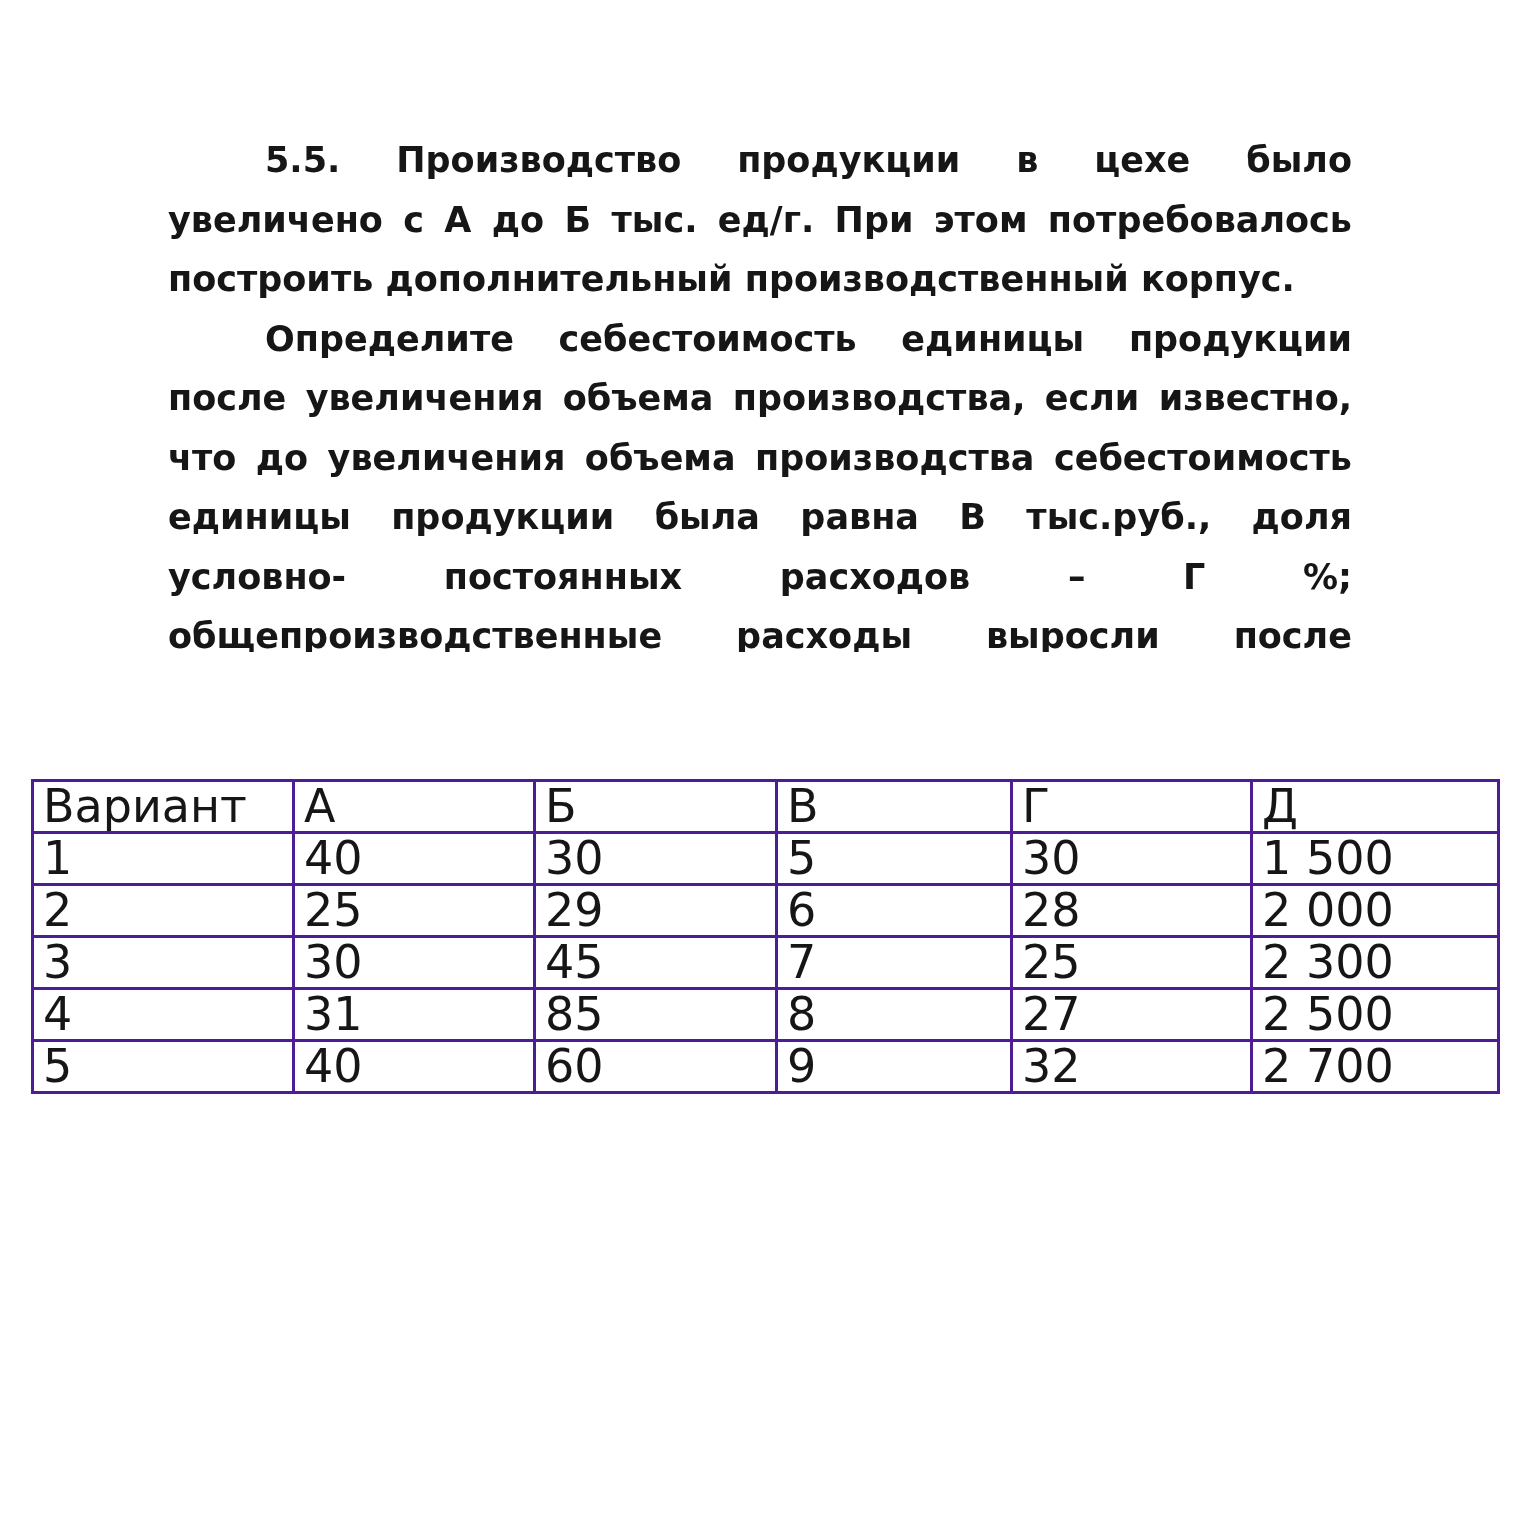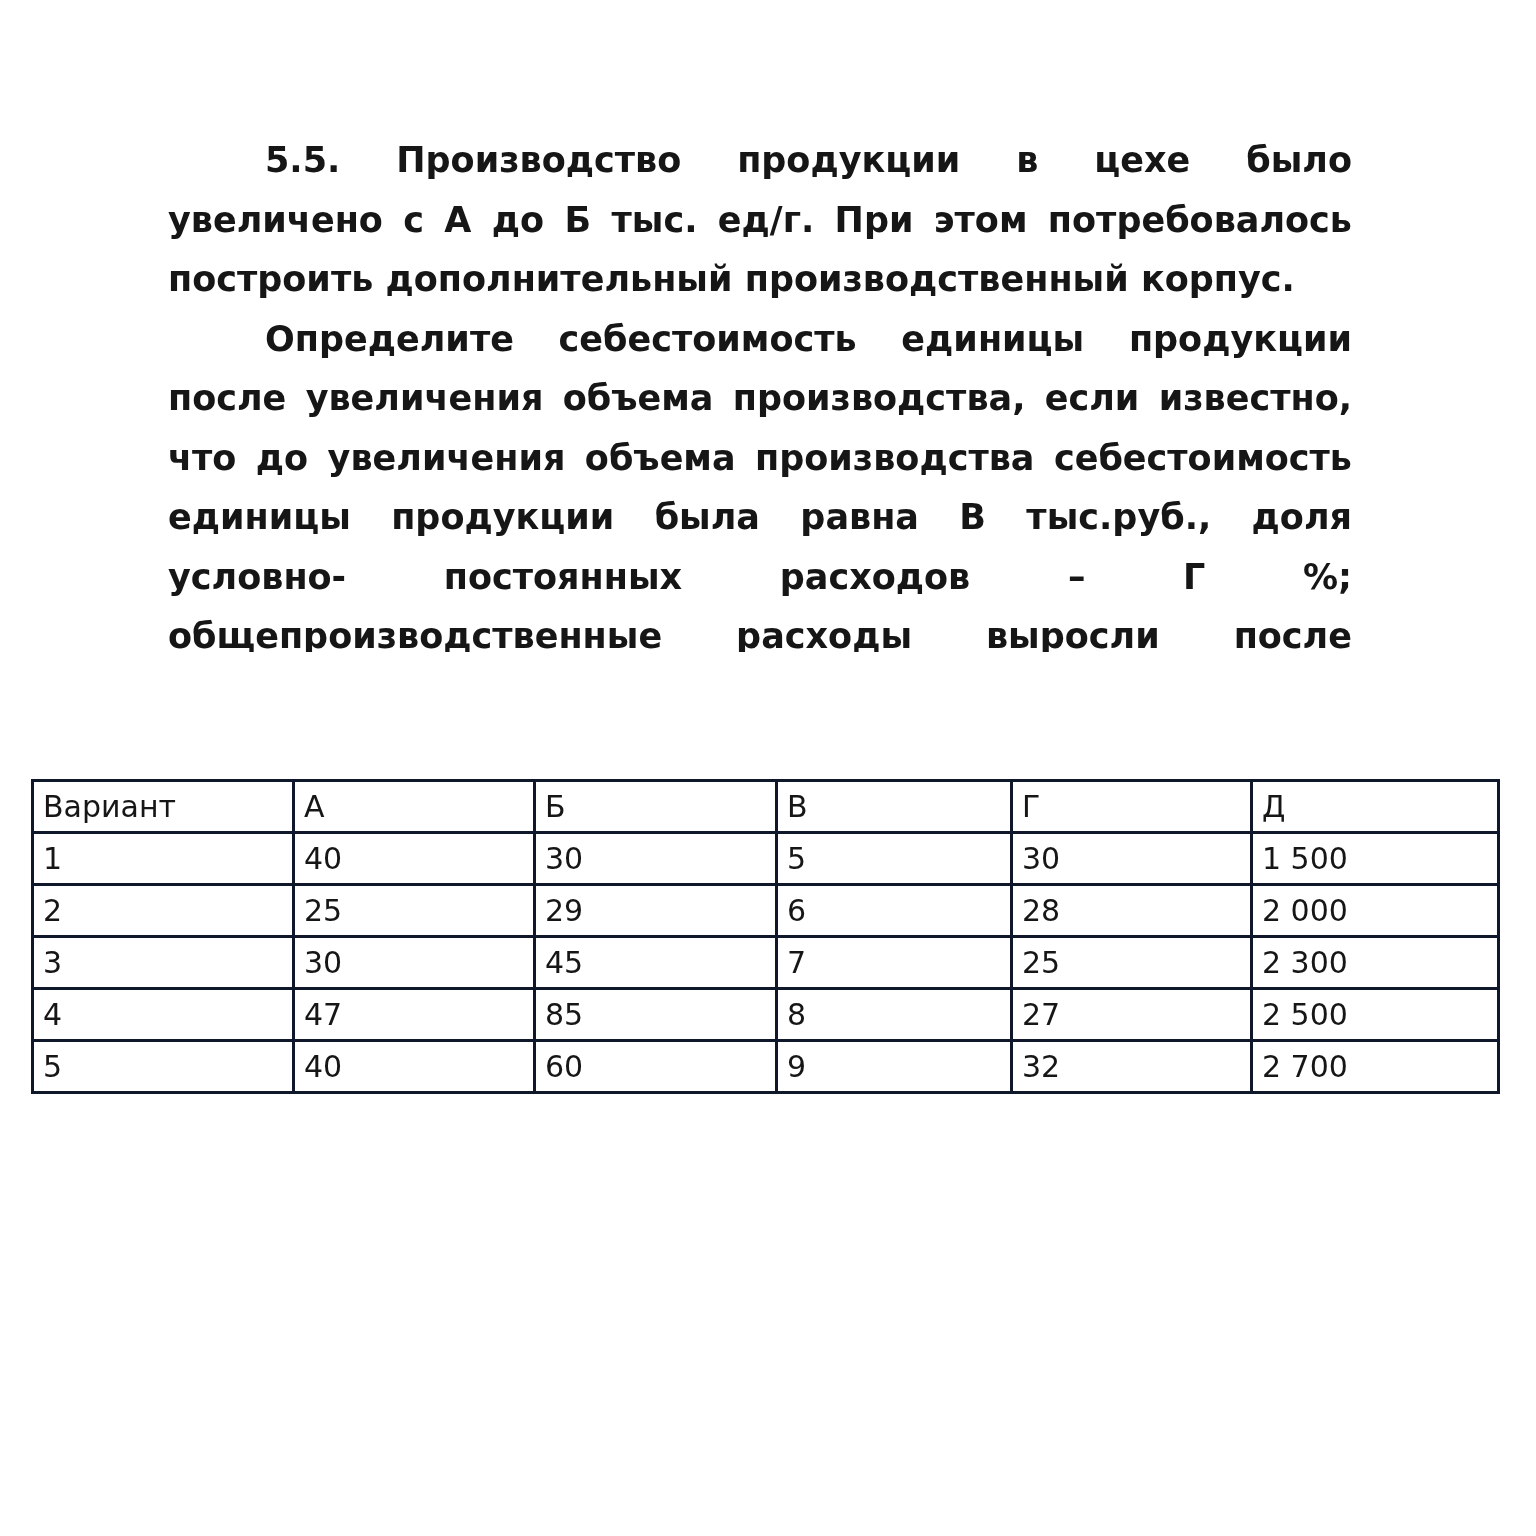--- a/index.html
+++ b/index.html
@@ -75,24 +75,24 @@
   }
 
   table.data col.c-variant { width: 261px; }
   table.data col.c-a       { width: 241px; }
   table.data col.c-b       { width: 242px; }
   table.data col.c-v       { width: 235px; }
   table.data col.c-g       { width: 240px; }
   table.data col.c-d       { width: 247px; }
 
   table.data td {
-    border: 3px solid #0f172a;
+    border: 3px solid #4c1d95;
     height: 49px;
     padding: 0 0 0 9px;
-    font-size: 30px;
+    font-size: 46px;
     line-height: 49px;
     color: #161616;
     text-align: left;
     vertical-align: middle;
     white-space: nowrap;
     overflow: hidden;
   }
 </style>
 </head>
 <body>
@@ -143,21 +143,21 @@
         <tr>
           <td>3</td>
           <td>30</td>
           <td>45</td>
           <td>7</td>
           <td>25</td>
           <td>2 300</td>
         </tr>
         <tr>
           <td>4</td>
-          <td>47</td>
+          <td>31</td>
           <td>85</td>
           <td>8</td>
           <td>27</td>
           <td>2 500</td>
         </tr>
         <tr>
           <td>5</td>
           <td>40</td>
           <td>60</td>
           <td>9</td>

